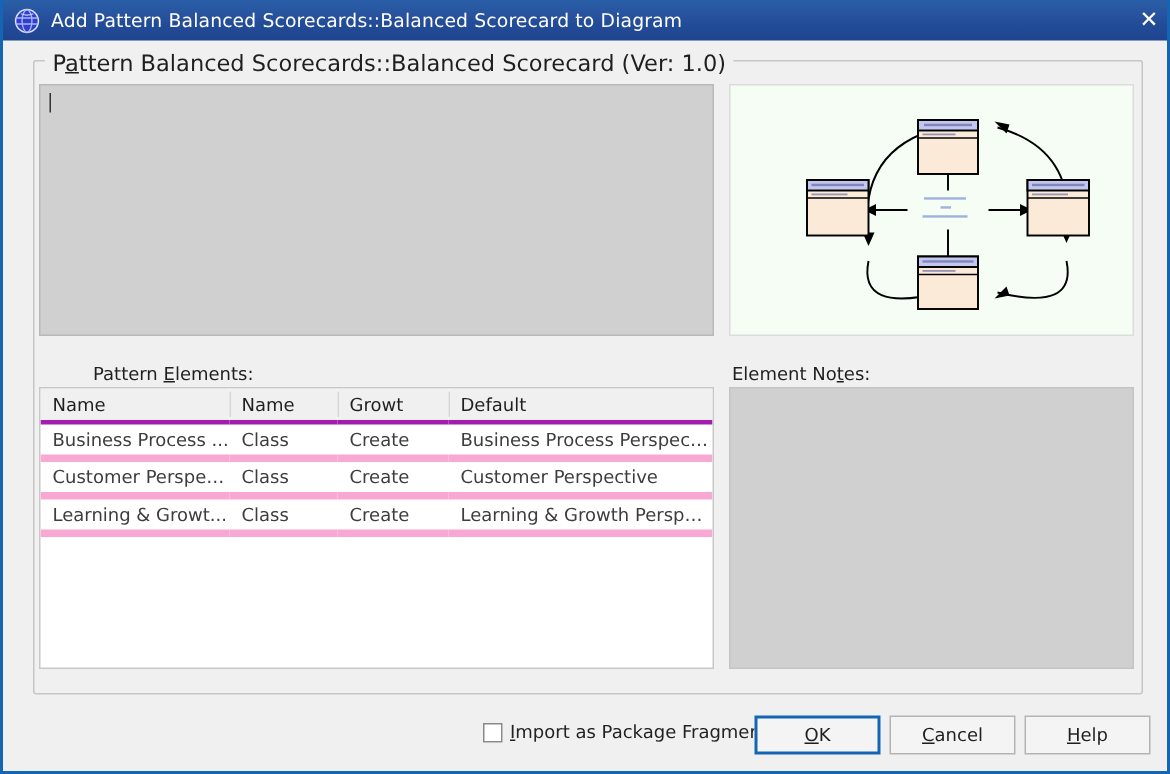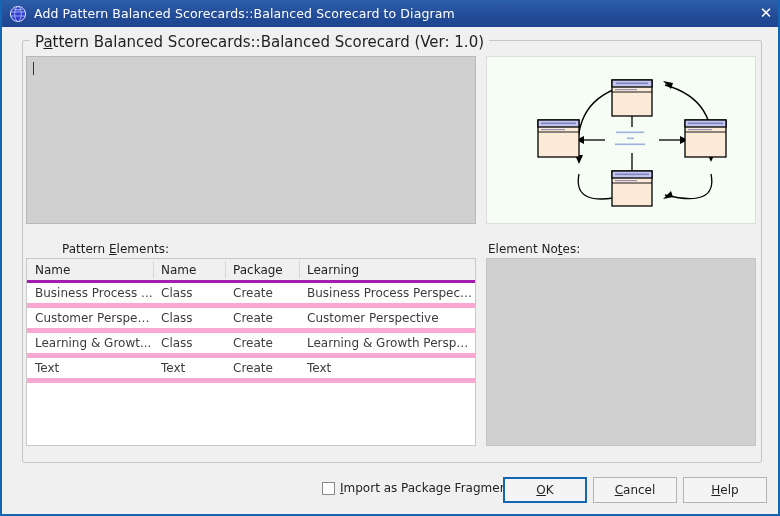--- a/index.html
+++ b/index.html
@@ -351,22 +351,22 @@
 
 
   <div class="label lbl-element-notes"><span>Element No</span><u class="mnem">t</u><span>es:</span></div>
 
   <div class="table-wrap">
     <table class="pe">
       <thead>
         <tr>
           <th class="col-name">Name</th>
           <th class="col-type">Name</th>
-          <th class="col-action">Package</th>
-          <th class="col-default">Learning</th>
+          <th class="col-action">Growt</th>
+          <th class="col-default">Default</th>
         </tr>
       </thead>
       <tbody>
         <tr>
           <td>Business Process ...</td>
           <td>Class</td>
           <td>Create</td>
           <td>Business Process Perspective</td>
         </tr>
         <tr>
@@ -374,26 +374,20 @@
           <td>Class</td>
           <td>Create</td>
           <td>Customer Perspective</td>
         </tr>
         <tr>
           <td>Learning &amp; Growt...</td>
           <td>Class</td>
           <td>Create</td>
           <td>Learning &amp; Growth Perspective</td>
         </tr>
-        <tr>
-          <td>Text</td>
-          <td>Text</td>
-          <td>Create</td>
-          <td>Text</td>
-        </tr>
       </tbody>
     </table>
   </div>
 
   <div class="notes-box"></div>
 
   <div class="chk-row chk-import">
     <span class="chk-box"></span>
     <span class="chk-label disabled"><u class="mnem">I</u><span>mport as Package Fragment</span></span>
   </div>

